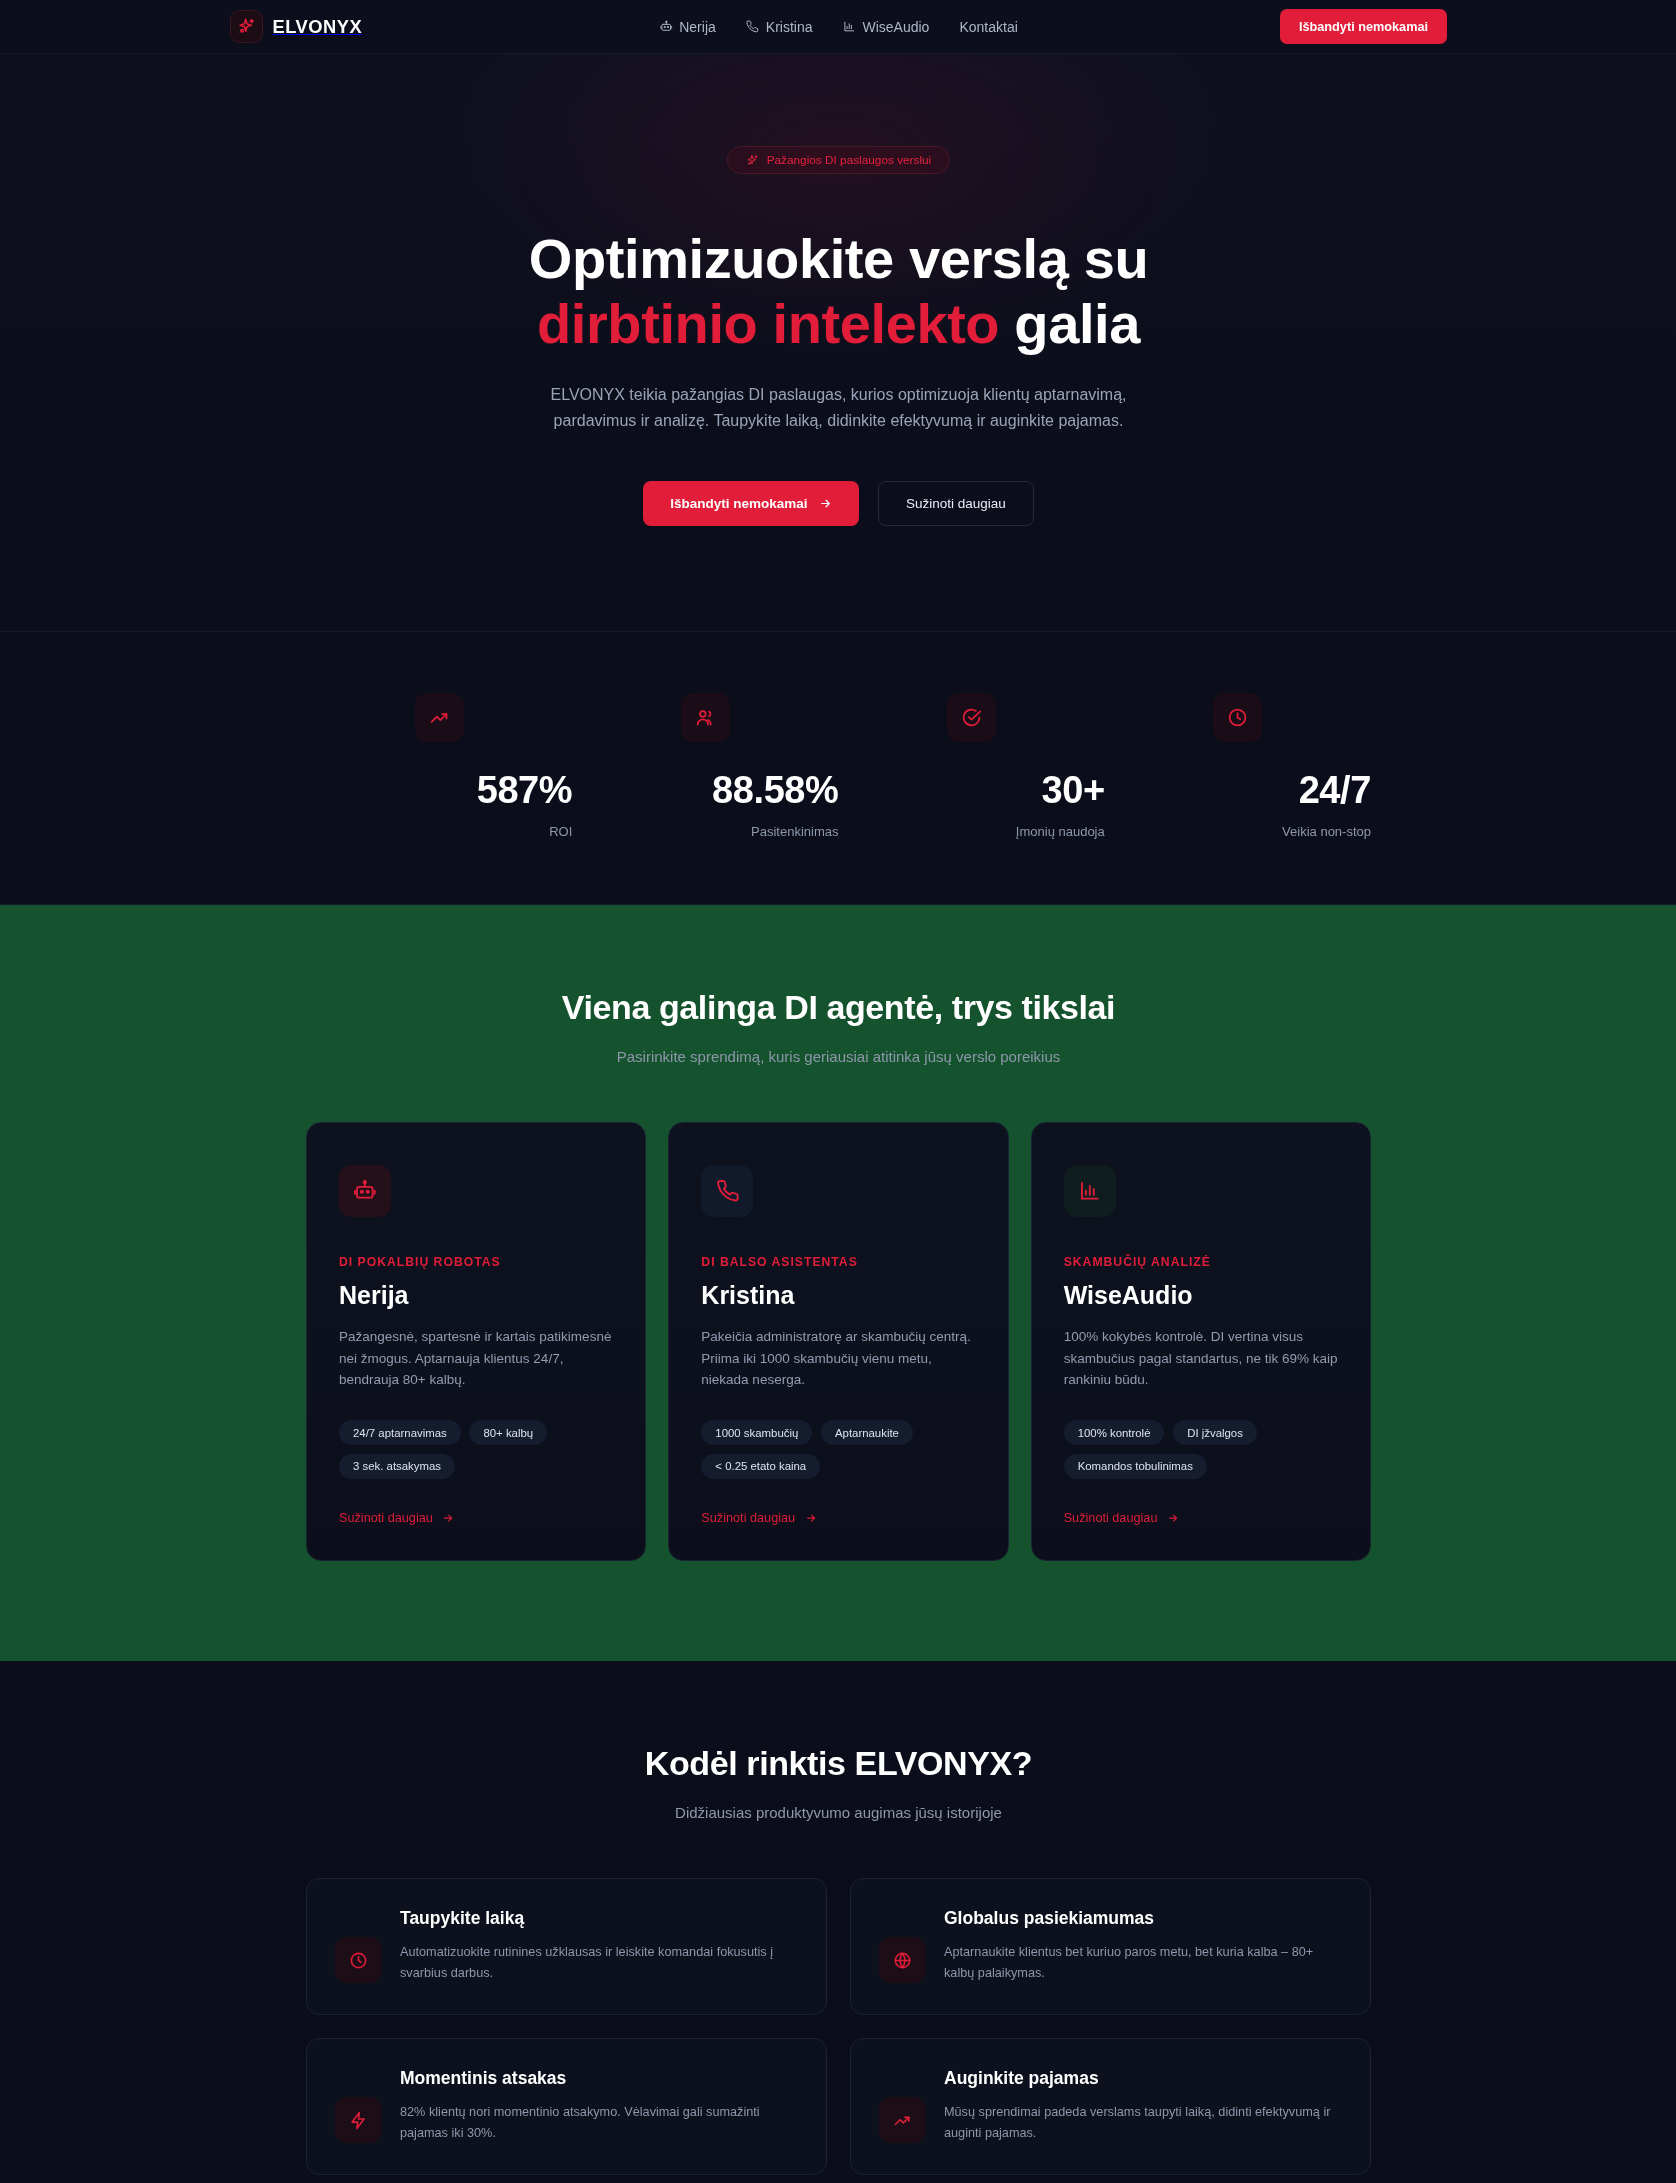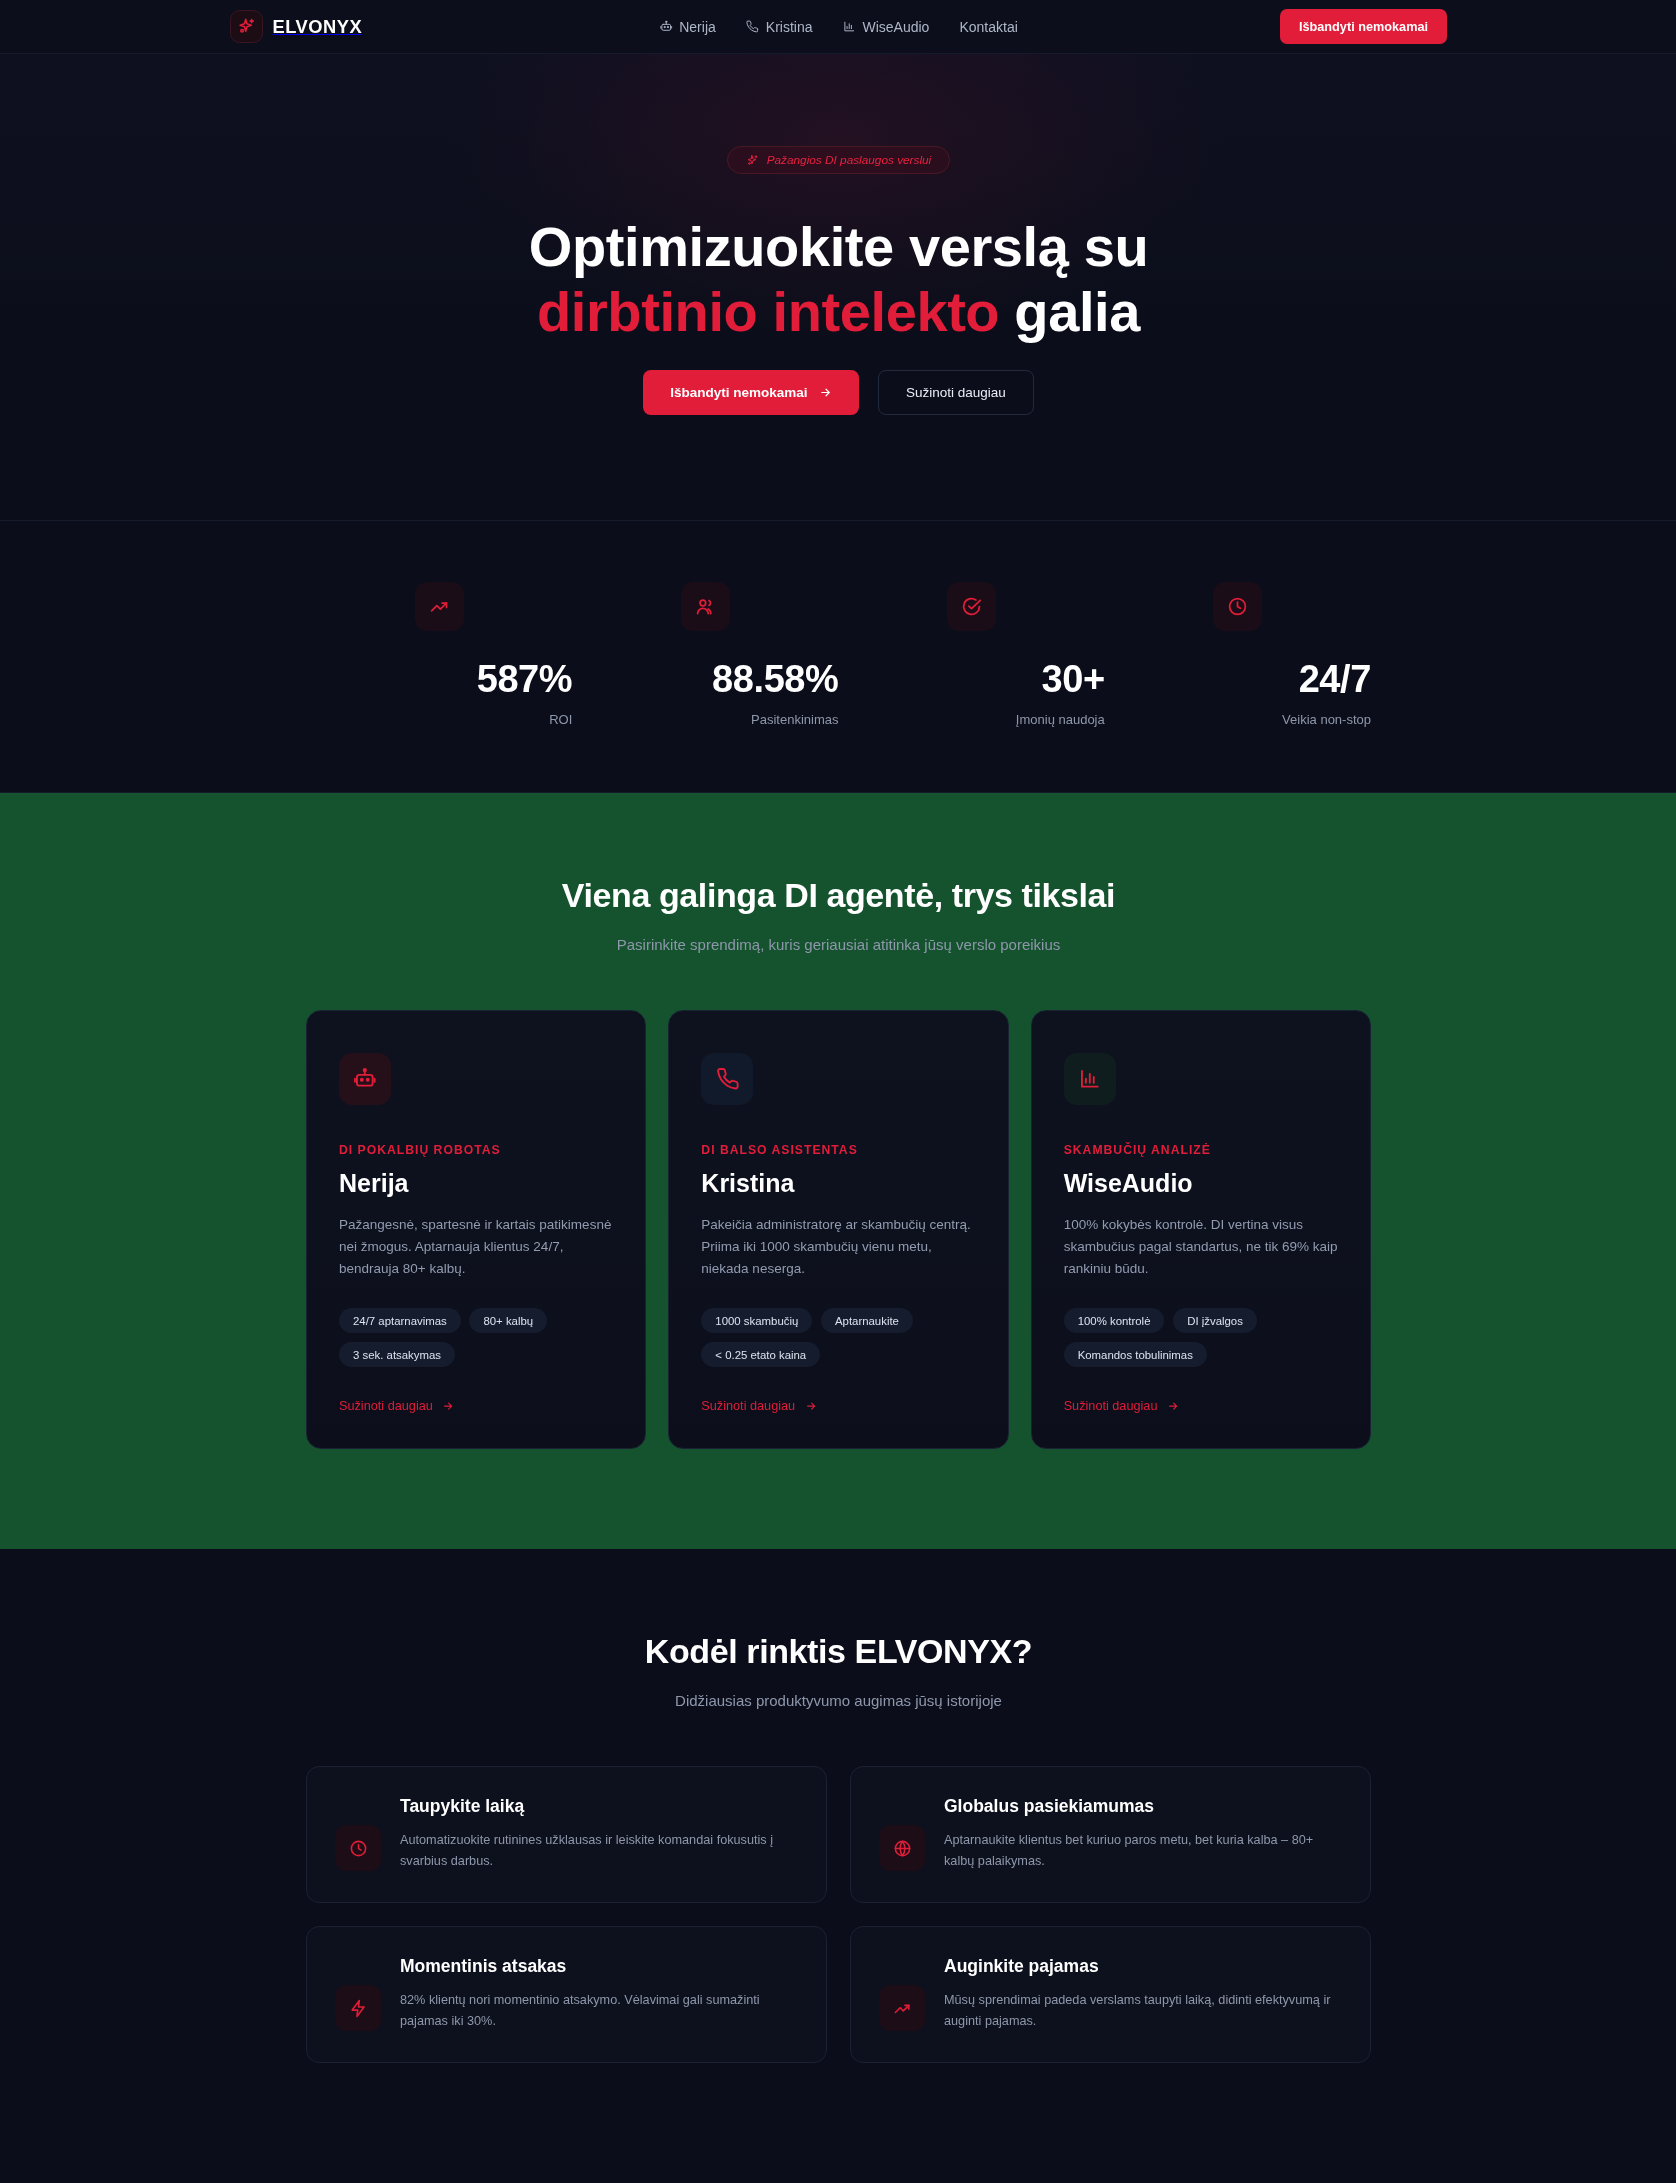--- a/index.html
+++ b/index.html
@@ -55,21 +55,21 @@
       radial-gradient(611px 306px at 50% 18%, rgba(120,20,45,.20), transparent 65%),
       linear-gradient(180deg,#0e1020 0%, #0b0e1a 60%, #0b0e1a 100%);
     padding:92px 0 105px;
     text-align:center;
     border-bottom:0.9px solid #161b2c;
   }
   .hero-badge {
     display:inline-flex; align-items:center; gap:7.9px;
     border:0.9px solid #4a1824; background:rgba(62,14,26,.45);
     border-radius:436px; padding:6.1px 17.5px;
-    color:#e8213f; font-size:11.8px; margin-bottom:41px;font-style:italic;
+    color:#e8213f; font-size:11.8px; margin-bottom:53px;
   }
   .hero-h1 {
     font-size:56px; line-height:1.16; font-weight:700;
     letter-spacing:-0.4px; color:#fff; margin-bottom:24.5px;
   }
   .hero-h1 .accent { color:#e11d39;text-align:center; }
   .hero-sub {
     font-size:16px; line-height:1.62; color:#9aa3b7;
     max-width:646px; margin:0 auto 48px;
   }
@@ -231,20 +231,21 @@
           </svg>
         </span>
         <span>Pažangios DI paslaugos verslui</span>
       </div>
 
       <h1 class="hero-h1">
         <span>Optimizuokite verslą su</span><br>
         <span class="accent">dirbtinio intelekto</span><span> galia</span>
       </h1>
 
+      <p class="hero-sub">ELVONYX teikia pažangias DI paslaugas, kurios optimizuoja klientų aptarnavimą, pardavimus ir analizę. Taupykite laiką, didinkite efektyvumą ir auginkite pajamas.</p>
 
       <div class="hero-btns">
         <button class="btn-primary">
           <span>Išbandyti nemokamai</span>
           <span>
             <svg width="13" height="13" viewBox="0 0 24 24" fill="none" stroke="#fff" stroke-width="2.2" stroke-linecap="round" stroke-linejoin="round">
                 <path d="M5 12h14M13 6l6 6-6 6"></path>
               </svg>
           </span>
         </button>

